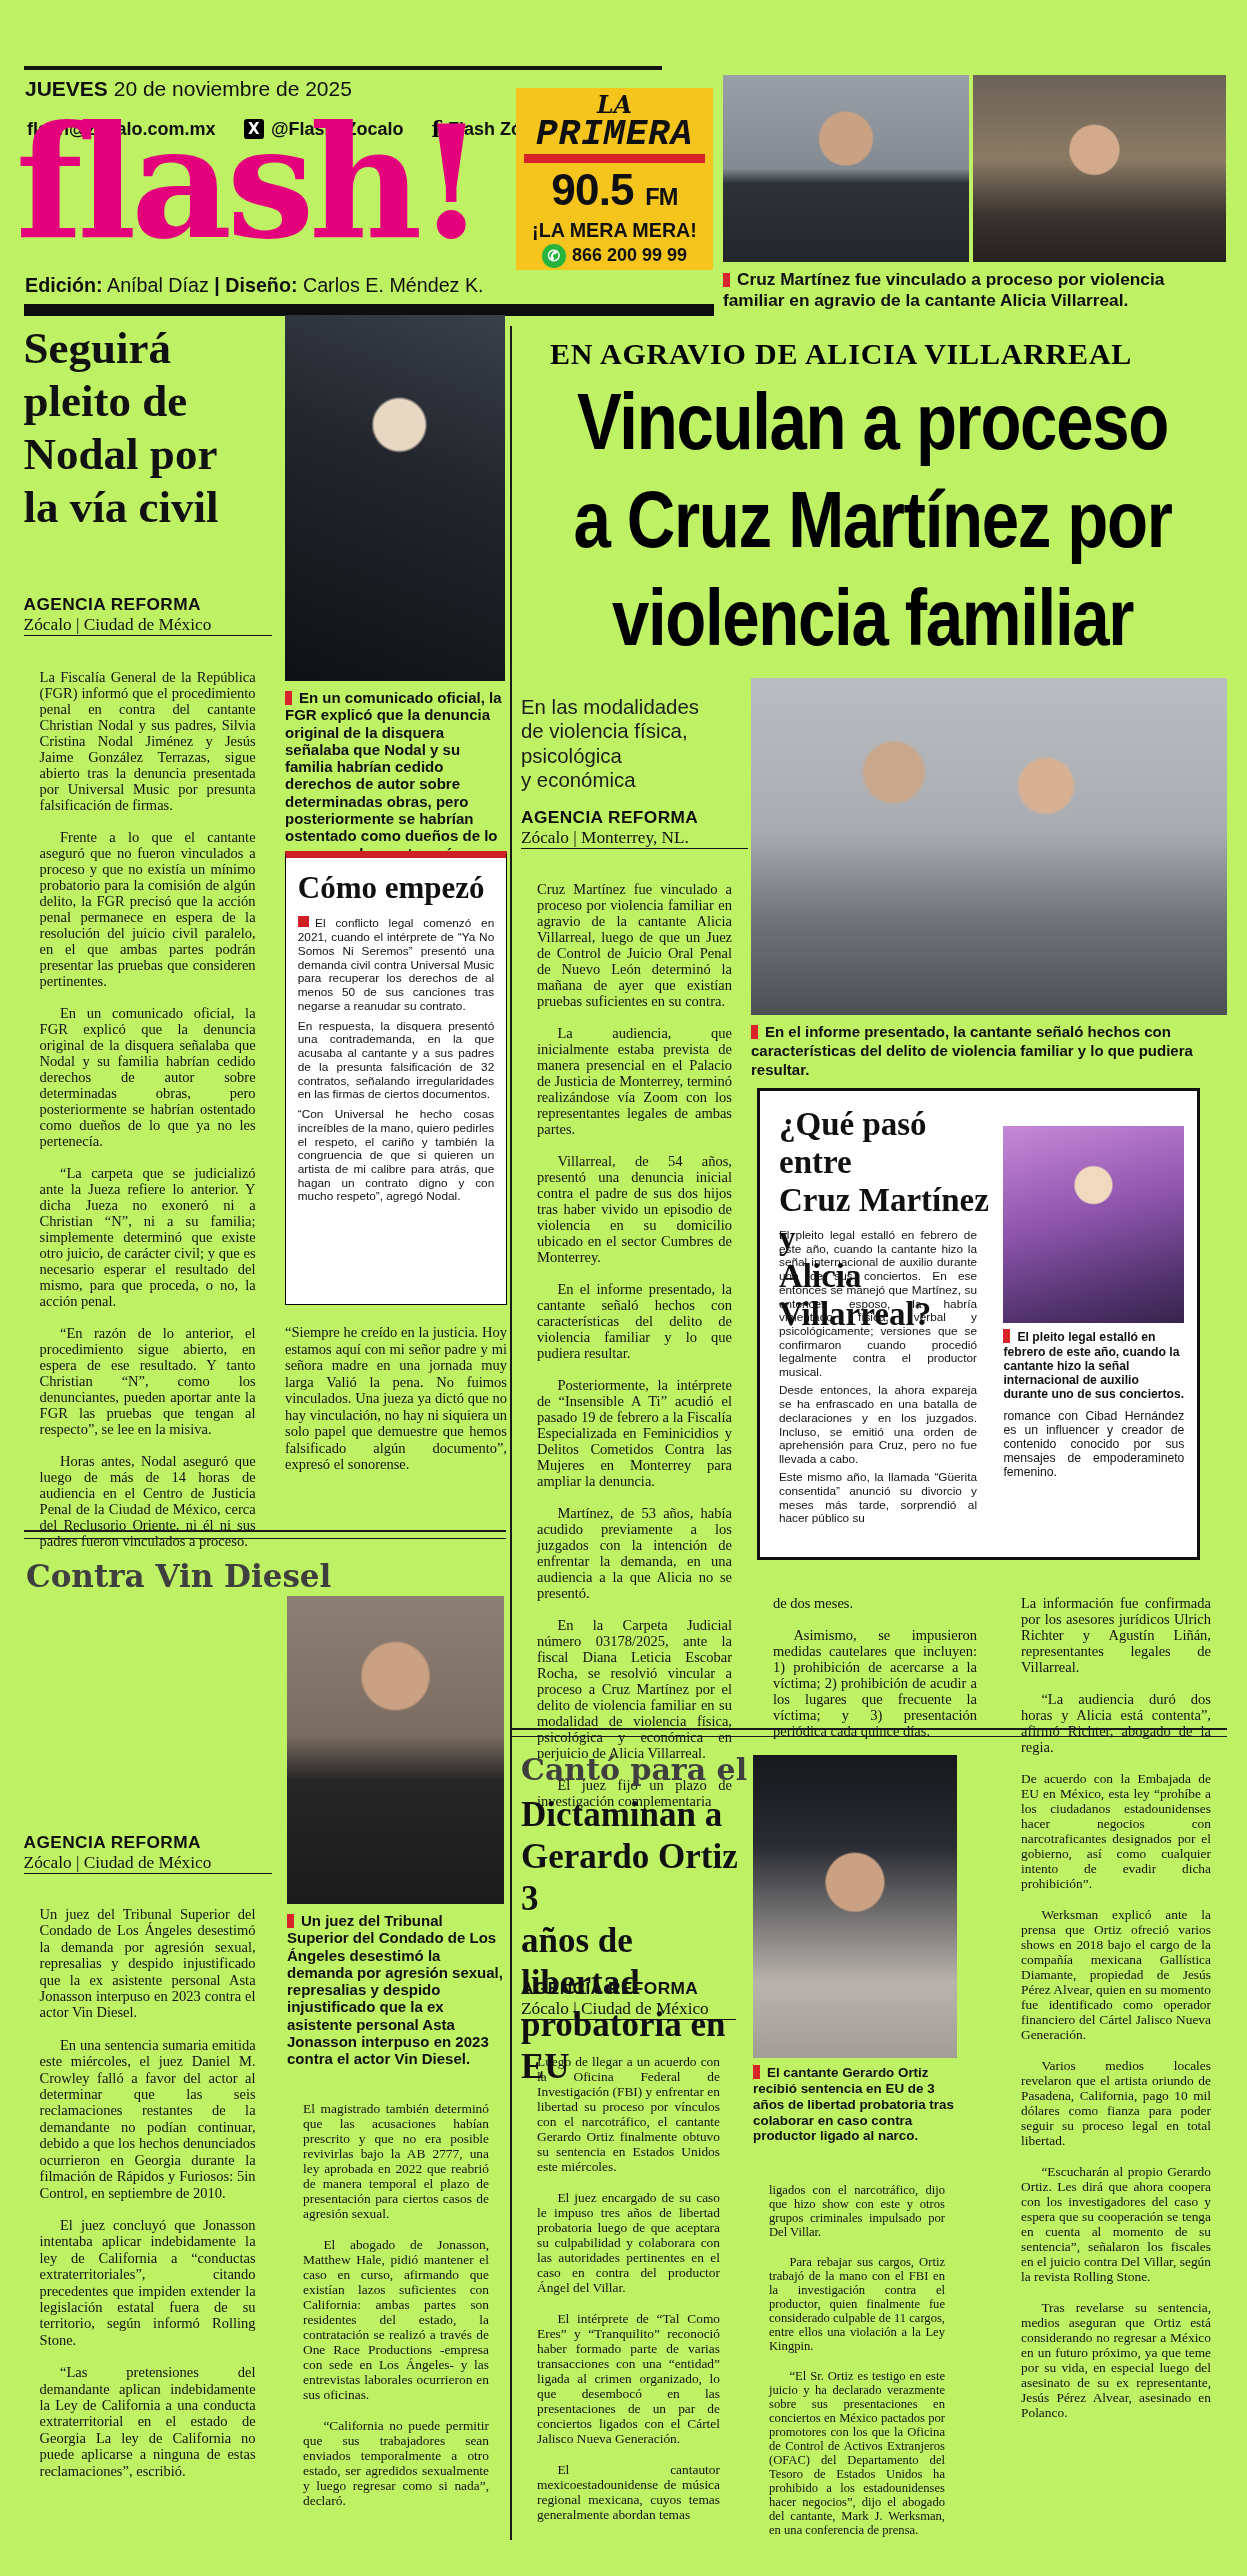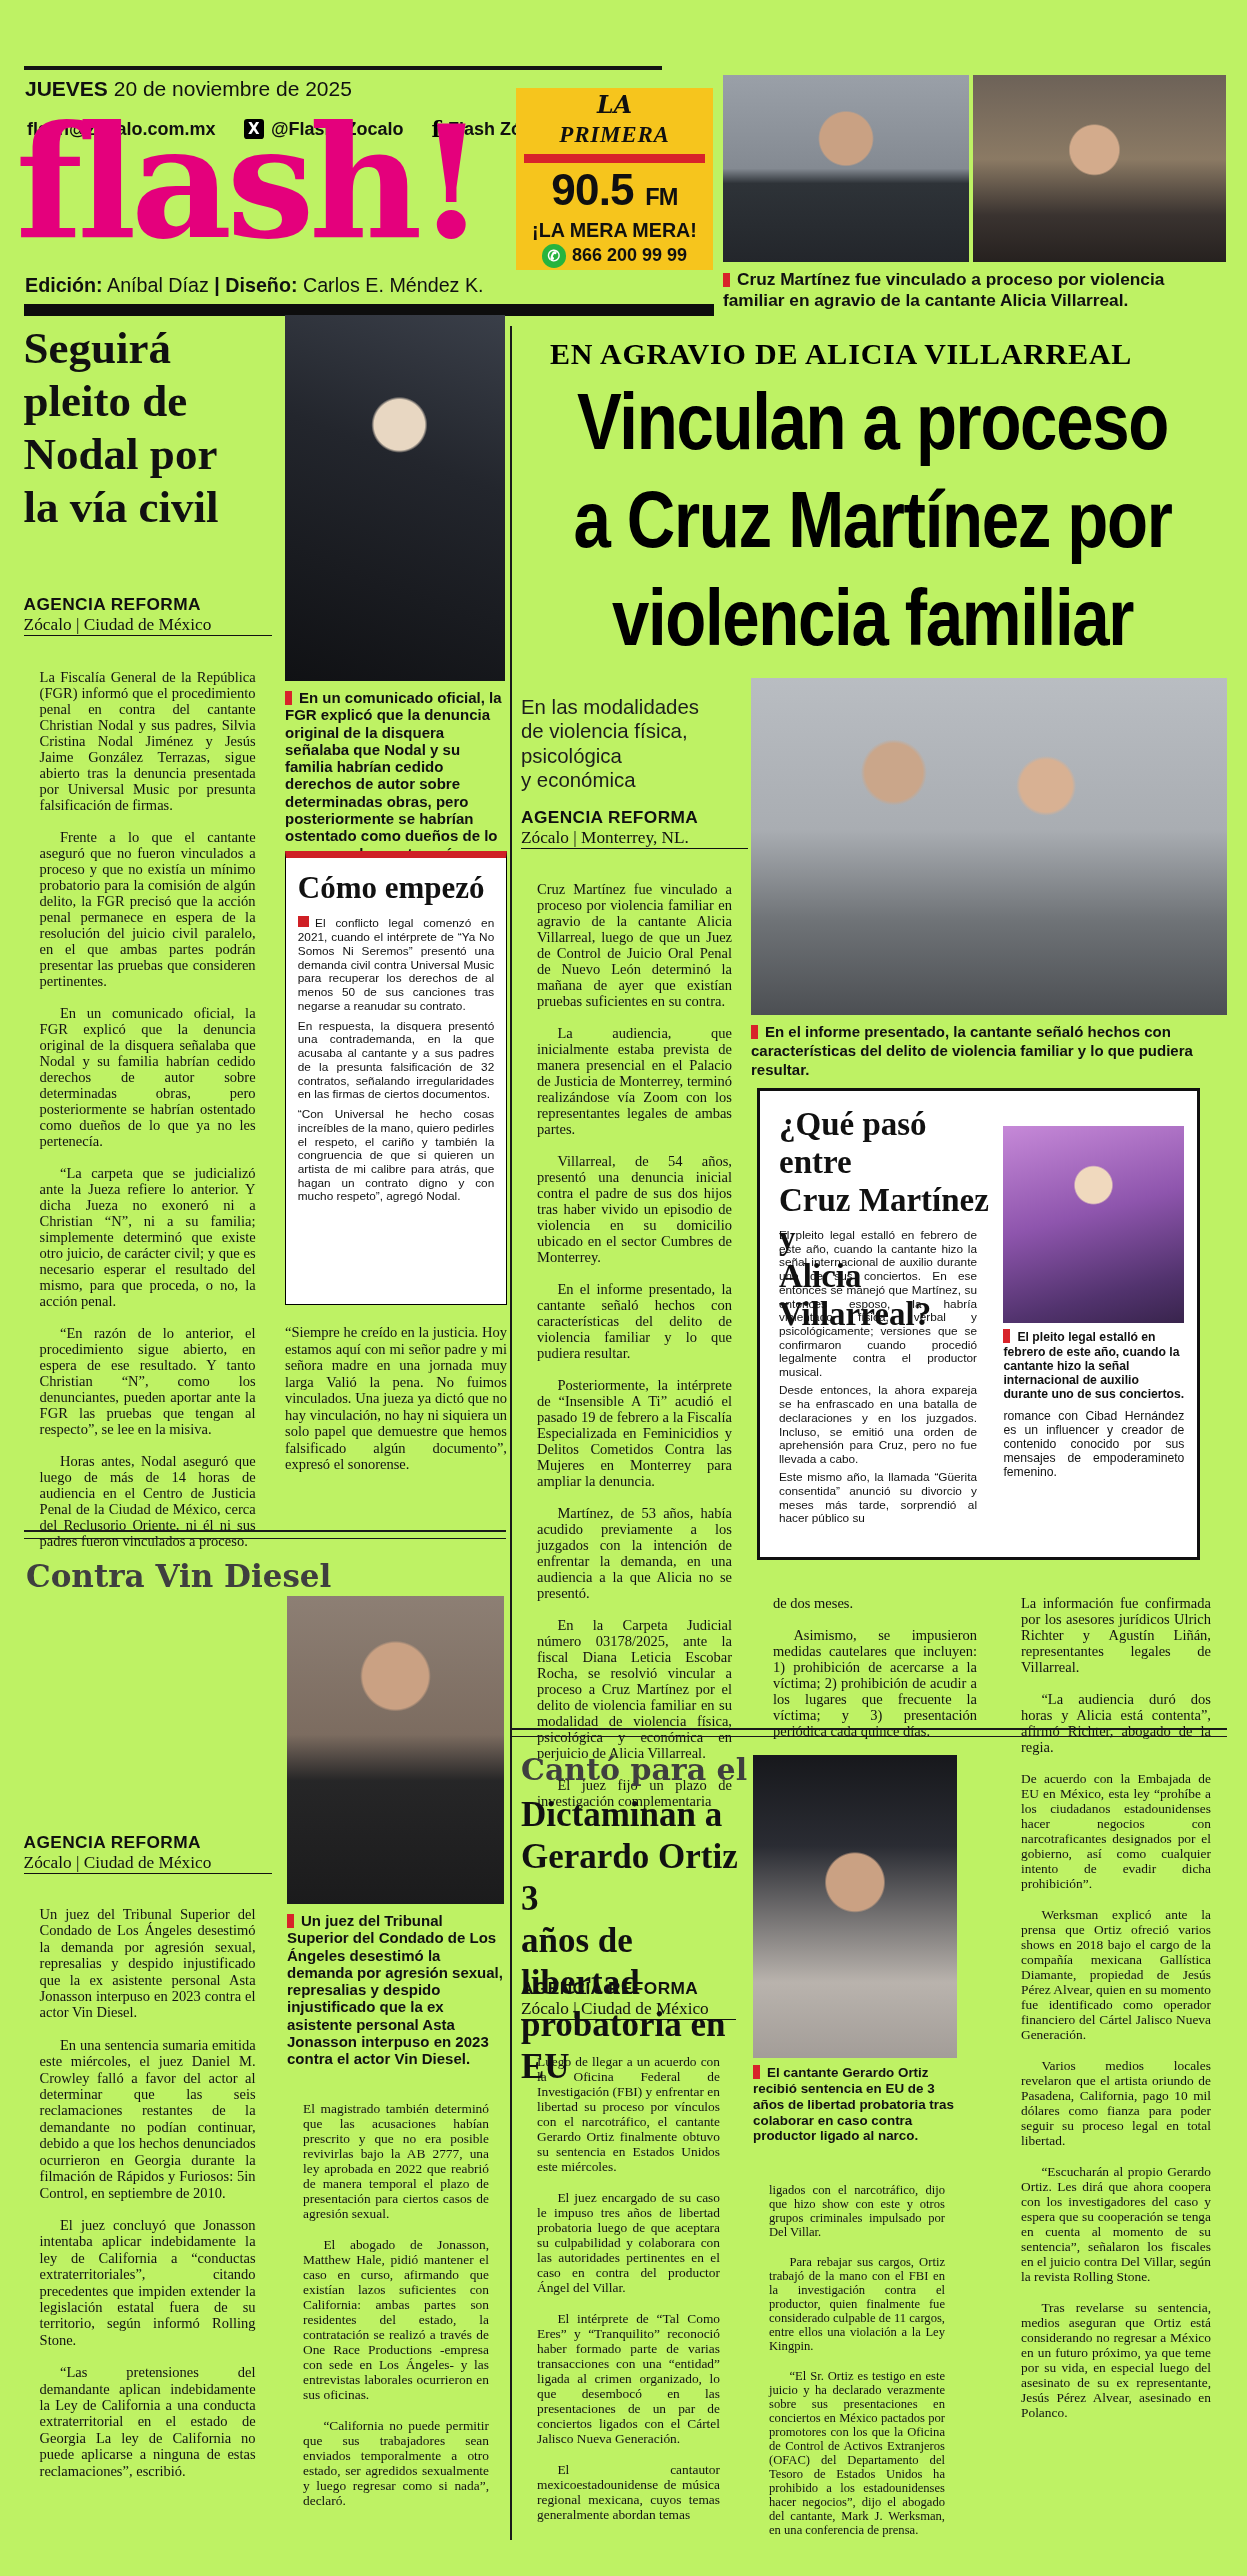--- a/index.html
+++ b/index.html
@@ -19,21 +19,21 @@
   .ficon{font-family:"DejaVu Serif",serif;font-weight:700;font-size:22px;color:#000;}
   #logo{left:15.7px;top:101px;font-family:"DejaVu Serif",serif;font-weight:700;font-size:156px;line-height:1.05;
         color:#e4007c;letter-spacing:-5.5px;}
   #credits{left:25px;top:274px;font-family:"Liberation Sans",sans-serif;font-size:19.7px;color:#101010;}
   #credits b{font-weight:700;}
   #band{left:23.6px;top:304px;width:690px;height:11.8px;background:#0d0d0d;}
   
   #ad{left:516px;top:88px;width:197px;height:182px;background:#f6c51d;text-align:center;
       font-family:"Liberation Sans",sans-serif;color:#101010;box-sizing:border-box;padding-top:6.3px;}
   .ad-la{font-family:"DejaVu Serif",serif;font-style:italic;font-weight:700;font-size:23.6px;line-height:23.6px;}
-  .ad-primera{font-family:Liberation Serif, serif;font-style:italic;font-weight:700;font-size:23px;line-height:33px;letter-spacing:0.8px;}
+  .ad-primera{font-family:Liberation Mono, monospace;font-style:italic;font-weight:700;font-size:36px;line-height:33px;letter-spacing:0.8px;}
   .ad-redbar{height:9.4px;background:#d8232a;margin:3.1px 7.9px 4.7px;}
   .ad-freq{font-weight:700;font-size:44px;line-height:44px;letter-spacing:-0.8px;}
   .ad-fm{font-size:23.6px;}
   .ad-tag{font-weight:700;font-size:19.7px;line-height:22px;}
   .ad-phone{display:flex;justify-content:center;align-items:center;gap:6.3px;font-weight:700;font-size:18px;margin-top:3.1px;}
   .wa{display:inline-flex;width:23.6px;height:23.6px;border-radius:50%;background:#27b43e;color:#fff;
       align-items:center;justify-content:center;font-size:15px;}
   
   .photo{background:linear-gradient(180deg,#a7abb1 0%,#82868d 55%,#4a4e54 100%);}
   #photo-cruz{left:723px;top:75px;width:246px;height:187px;

